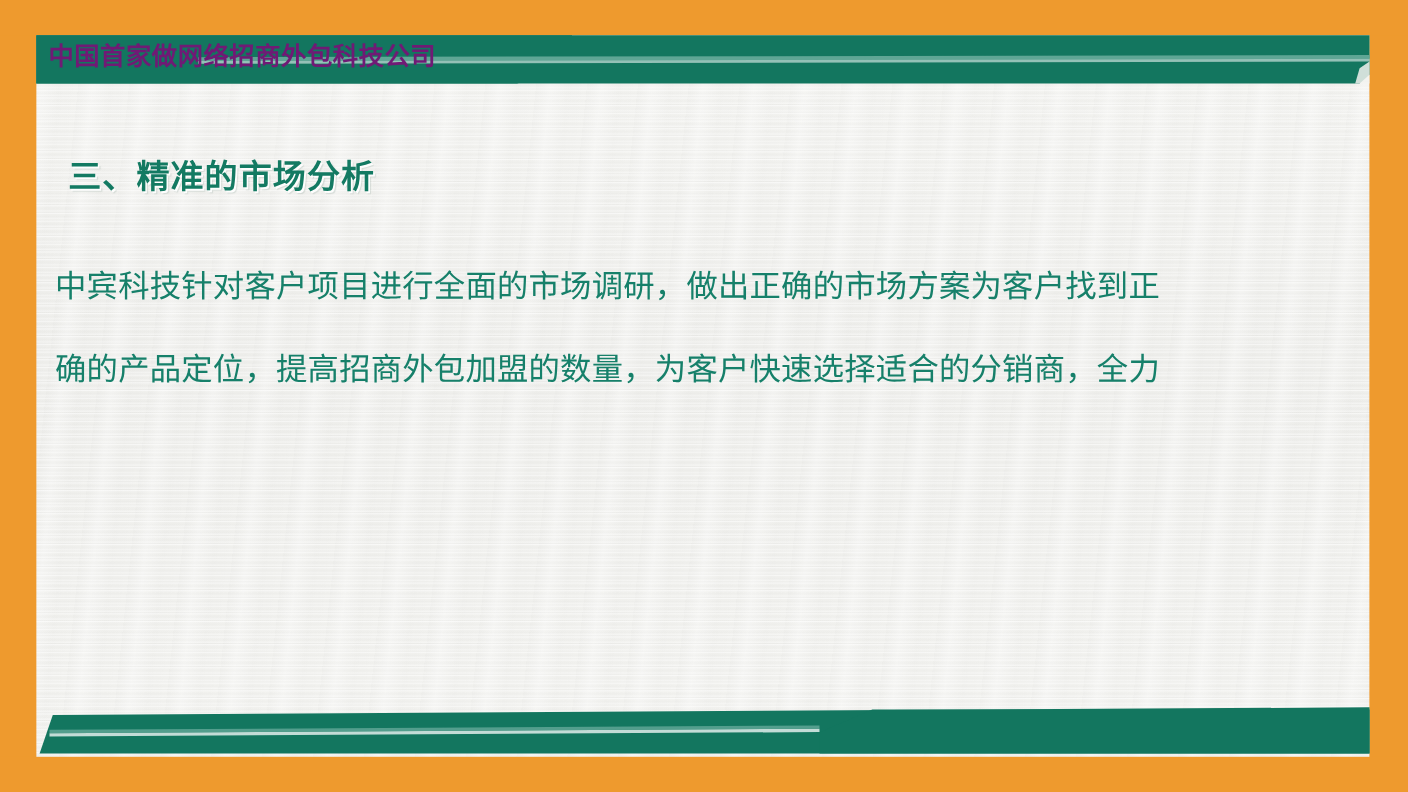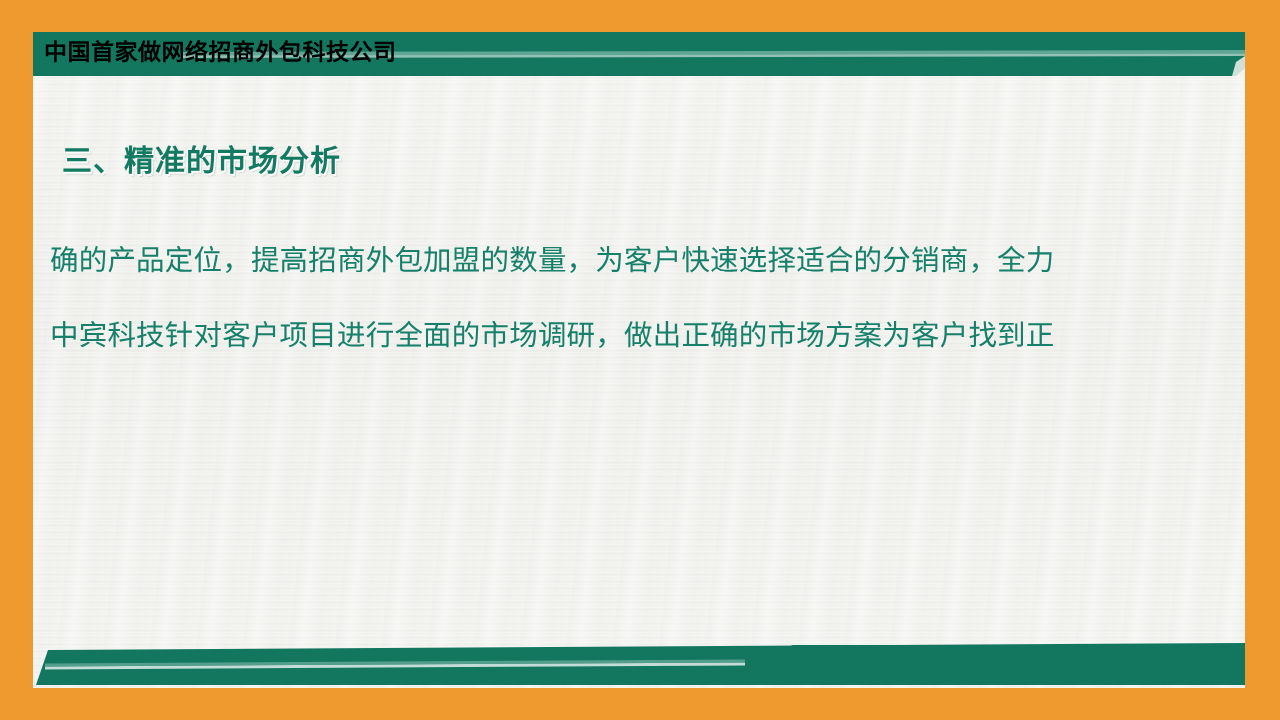--- a/index.html
+++ b/index.html
@@ -63,21 +63,21 @@
     pointer-events: none;
   }
   #header-group svg { display: block; }
   #header-title {
     position: absolute;
     left: 44px;
     top: 36px;
     width: 460px;
     height: 32px;
     line-height: 32px;
-    color: #000000;
+    color: #701a75;
     font-size: 23px;
     font-weight: bold;
     letter-spacing: 0.5px;
     white-space: nowrap;
     font-family: "DejaVu Sans", "Liberation Sans", sans-serif;
   }
 
   
   #footer-group {
     position: absolute;
@@ -149,22 +149,22 @@
       <polygon points="1236,62 1245,56 1245,76 1232,76" fill="#f2f2ee" opacity="0.85"></polygon>
     </svg>
     <div id="header-title">中国首家做网络招商外包科技公司</div>
   </div>
 
   <div id="content">
 
     <div id="section-heading">三、精准的市场分析</div>
 
     <div id="paragraph">
+      <span class="ln">中宾科技针对客户项目进行全面的市场调研，做出正确的市场方案为客户找到正</span>
       <span class="ln">确的产品定位，提高招商外包加盟的数量，为客户快速选择适合的分销商，全力</span>
-      <span class="ln">中宾科技针对客户项目进行全面的市场调研，做出正确的市场方案为客户找到正</span>
     </div>
 
   </div>
 
   <div id="footer-group">
     <svg width="1280" height="100" viewBox="0 0 1280 100" xmlns="http://www.w3.org/2000/svg">
 
       <polygon points="48,30 1245,23 1245,65 36,65" fill="#13765f"></polygon>
 
       <polygon points="745,46 793,25 1245,25 1245,65 745,65" fill="#13765f"></polygon>

